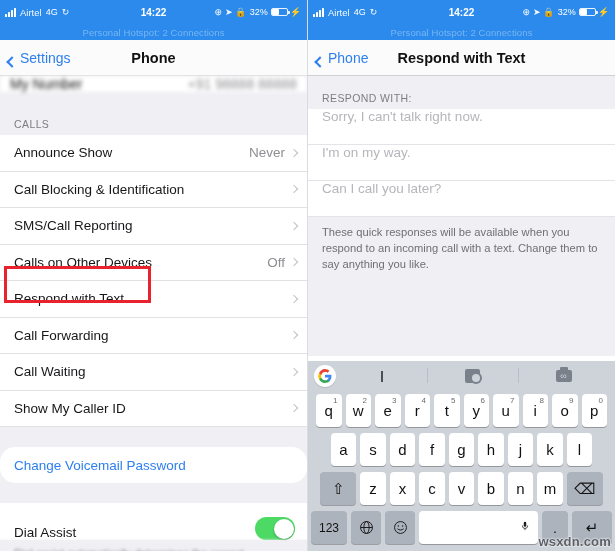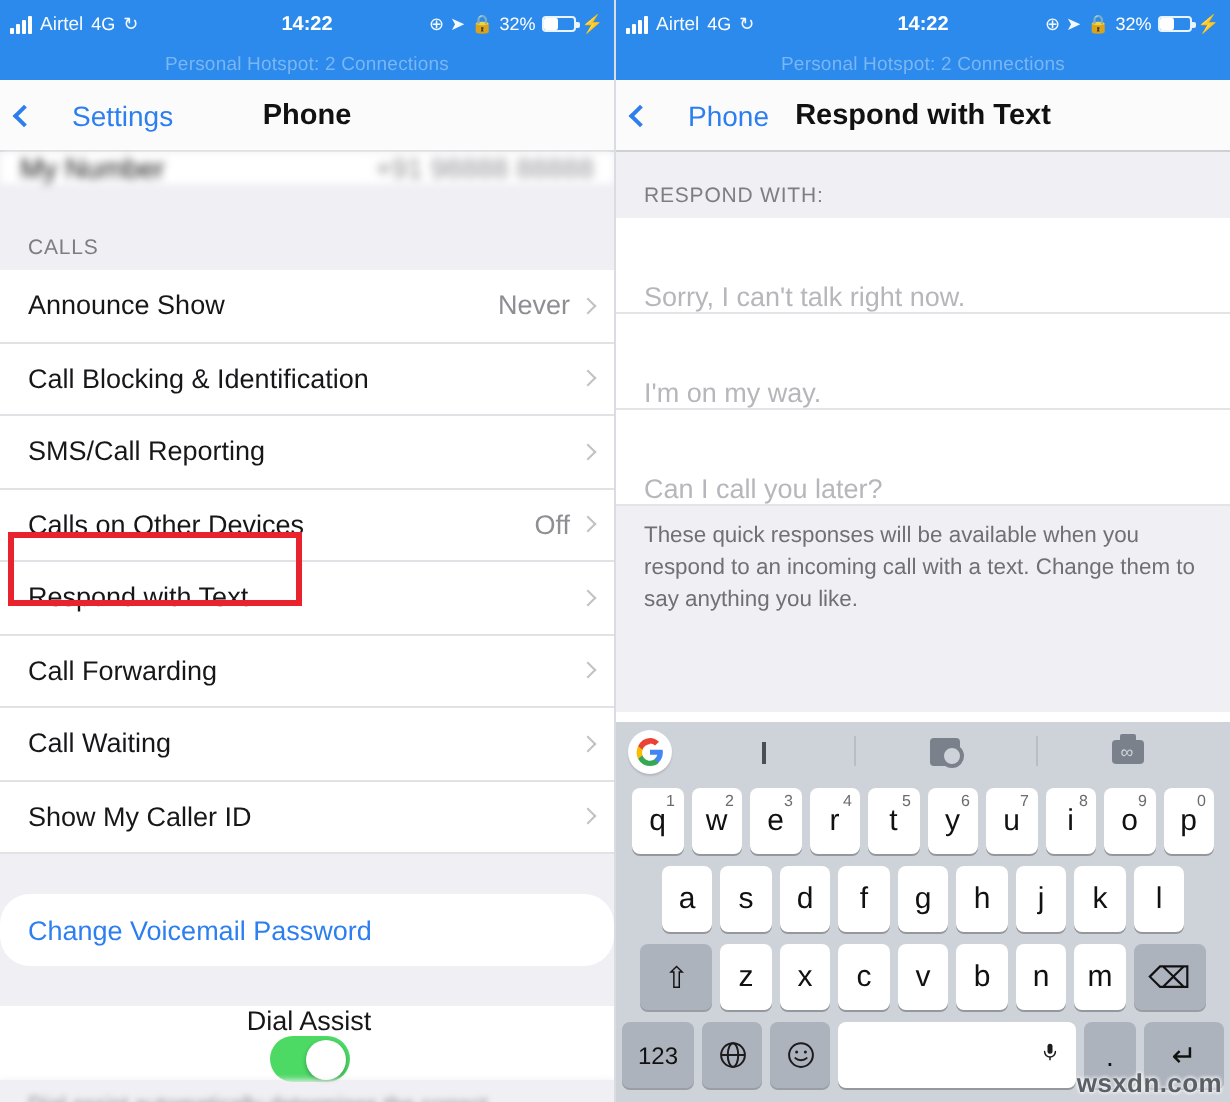--- a/index.html
+++ b/index.html
@@ -76,21 +76,21 @@
 
   
   .navbar {
     height: 36px;
     background: #fbfbfb;
     border-bottom: 1px solid #cfd0d2;
     display: flex; align-items: center;
     position: relative;
     padding: 0 8px;
   }
-  .nav-back { display: flex; align-items: center; color: #2d7ff0; font-size: 14px; cursor: pointer; gap: 16px; }
+  .nav-back { display: flex; align-items: flex-end; color: #2d7ff0; font-size: 14px; cursor: pointer; }
   .chev-left {
     display: inline-block; width: 8px; height: 8px;
     border-left: 2.2px solid #2d7ff0; border-bottom: 2.2px solid #2d7ff0;
     transform: rotate(45deg); margin-right: 4px;
   }
   .nav-title {
     position: absolute; left: 0; right: 0; text-align: center;
     font-size: 14.5px; font-weight: bold; color: #111;
     pointer-events: none;
   }
@@ -128,23 +128,22 @@
   .chev-right {
     width: 6px; height: 6px;
     border-top: 1.8px solid #c2c2c6; border-right: 1.8px solid #c2c2c6;
     transform: rotate(45deg);
     flex: none;
   }
   .link-cell { background:#fff; height: 36px; display:flex; align-items:center; padding: 0 14px; cursor:pointer;border-radius:15px; }
   .link-cell span { color: #2d7ff0; font-size: 13.5px; }
 
   .toggle-cell {
-    background: #fff; height: 37px; display: flex; align-items: center;
+    background: #fff; height: 37px; display: flex; align-items: flex-end;
     padding: 0 12px 0 14px;
-    flex-direction: column;
   }
   .toggle-cell .label { flex: 1; font-size: 13.5px; color: #17171a; }
   .switch {
     width: 40px; height: 23px; border-radius: 12px; background: #4cd964;
     position: relative; cursor: pointer; flex: none;
   }
   .switch i {
     position: absolute; top: 1.5px; right: 1.5px;
     width: 20px; height: 20px; border-radius: 50%;
     background: #fff; box-shadow: 0 1px 2px rgba(0,0,0,.3);
@@ -164,21 +163,21 @@
     z-index: 5;
   }
 
   
   .rp-body { background: #efeff4; height: 280px; }
   .rp-hdr {
     font-size: 10.5px; color: #7d7d82; letter-spacing: .4px;
     padding: 16px 0 5px 14px;
   }
   .resp-cell {
-    background: #fff; height: 48px; display: flex; align-items: flex-end;
+    background: #fff; height: 36px; display: flex; align-items: flex-start;
     padding: 0 14px; border-bottom: 1px solid #e4e4e8; cursor: text;
   }
   .resp-cell:last-of-type { border-bottom: none; }
   .resp-cell span { font-size: 13.5px; color: #b6b6bb; }
   .rp-note {
     padding: 8px 14px 0 14px;
     font-size: 11.2px; line-height: 1.42; color: #6f6f74;
   }
 
   

